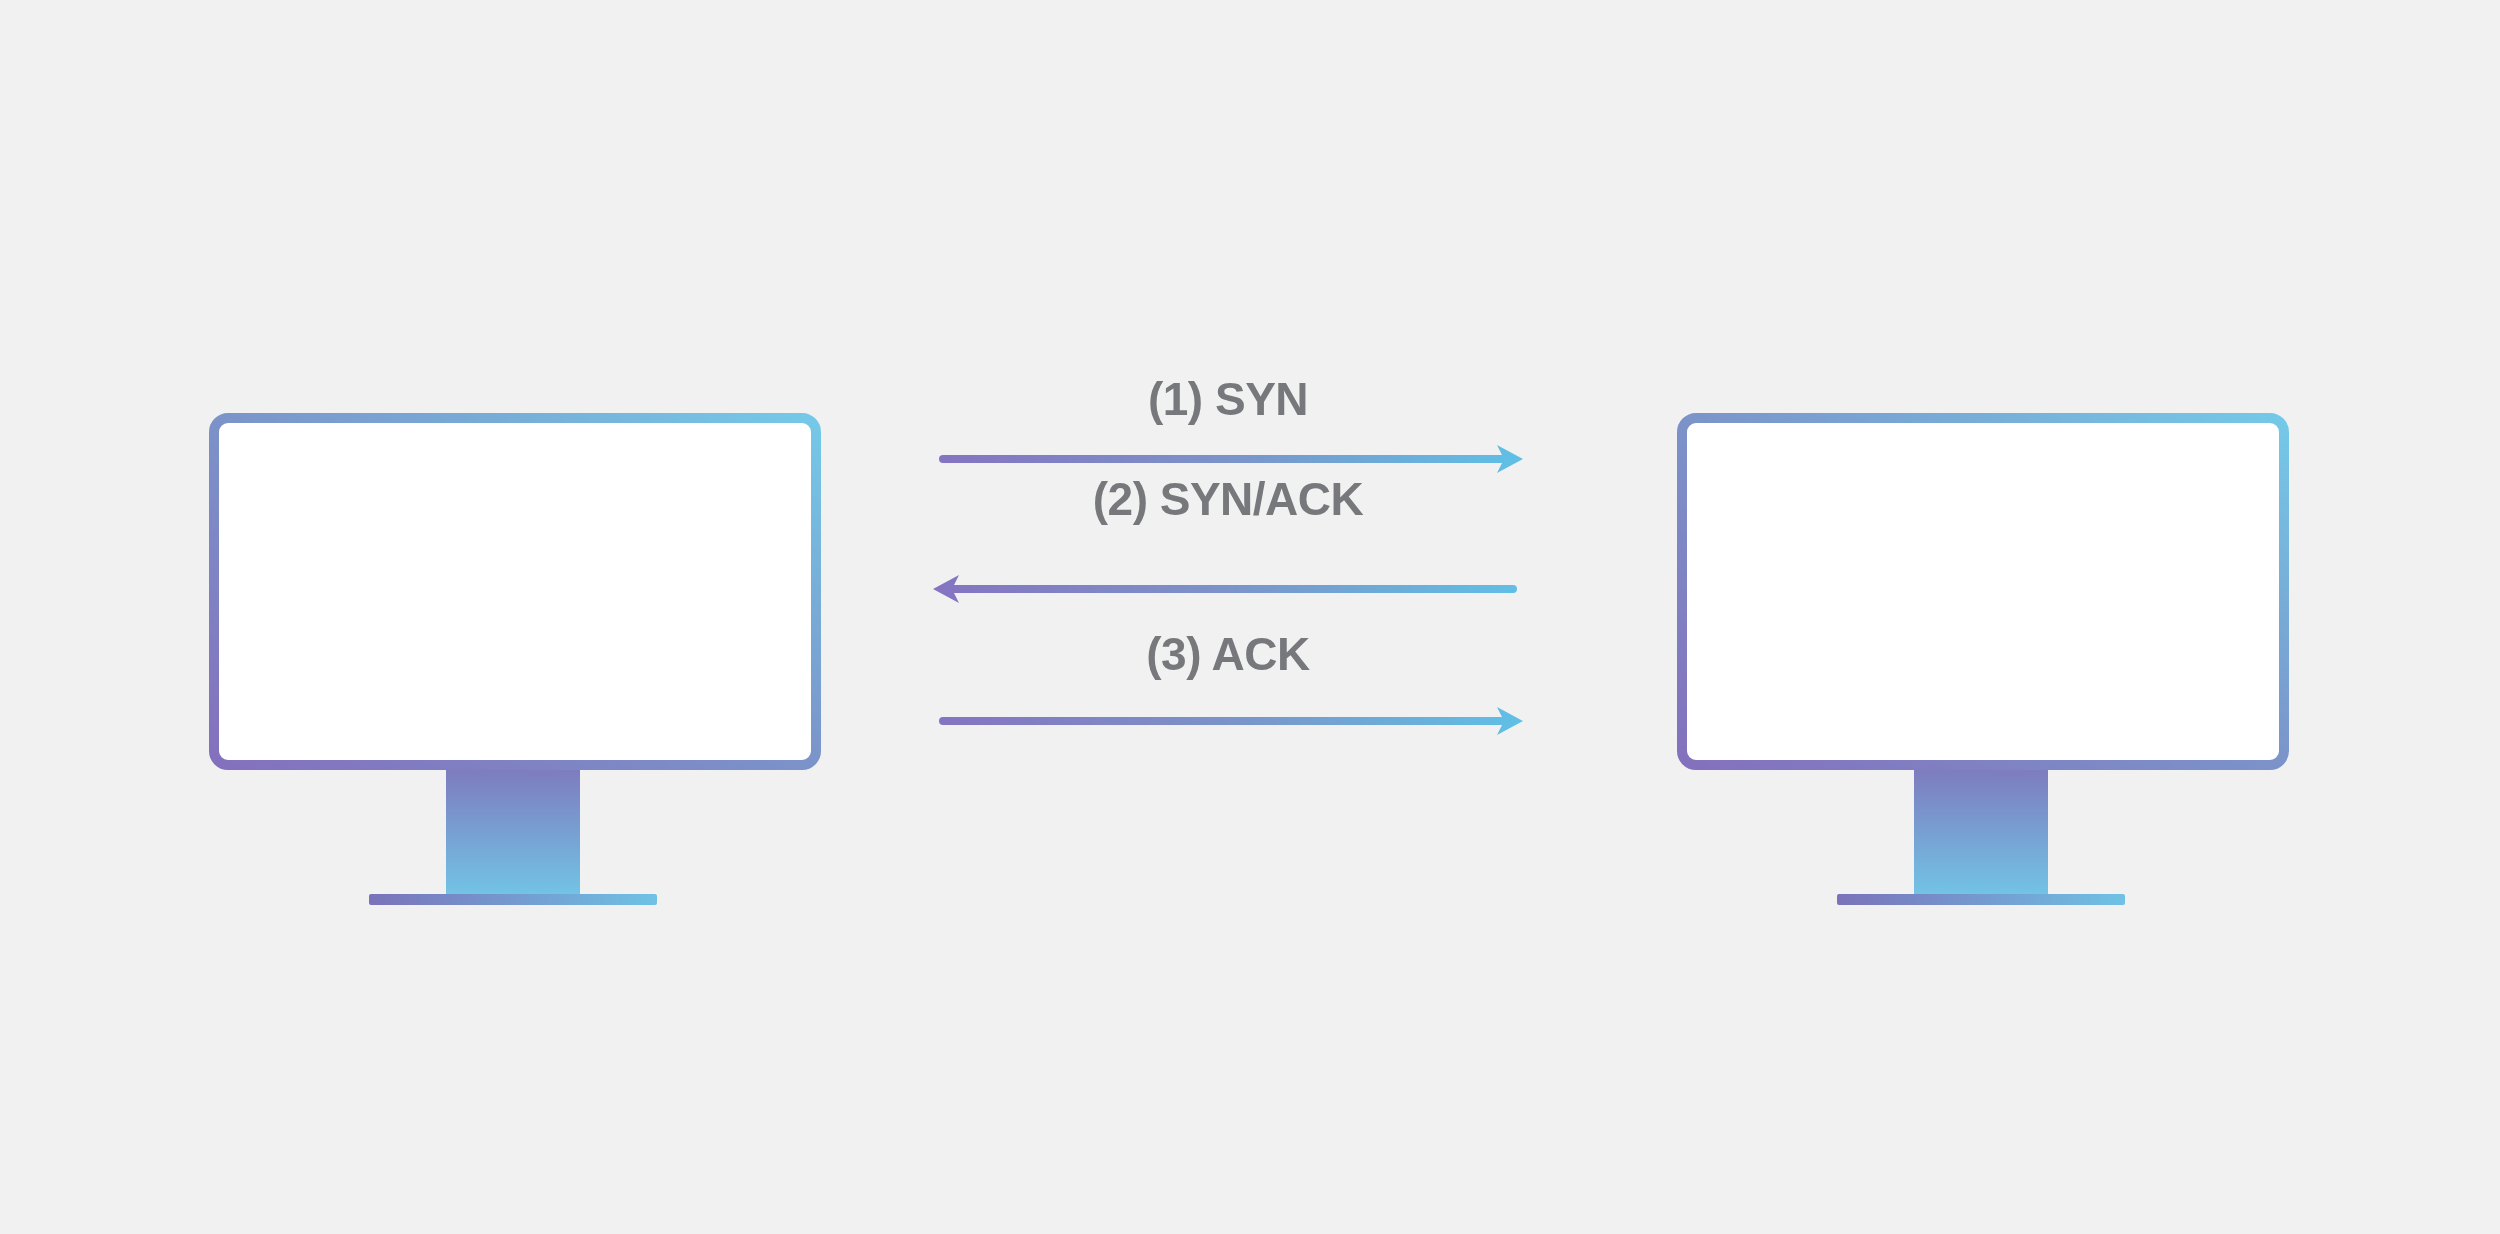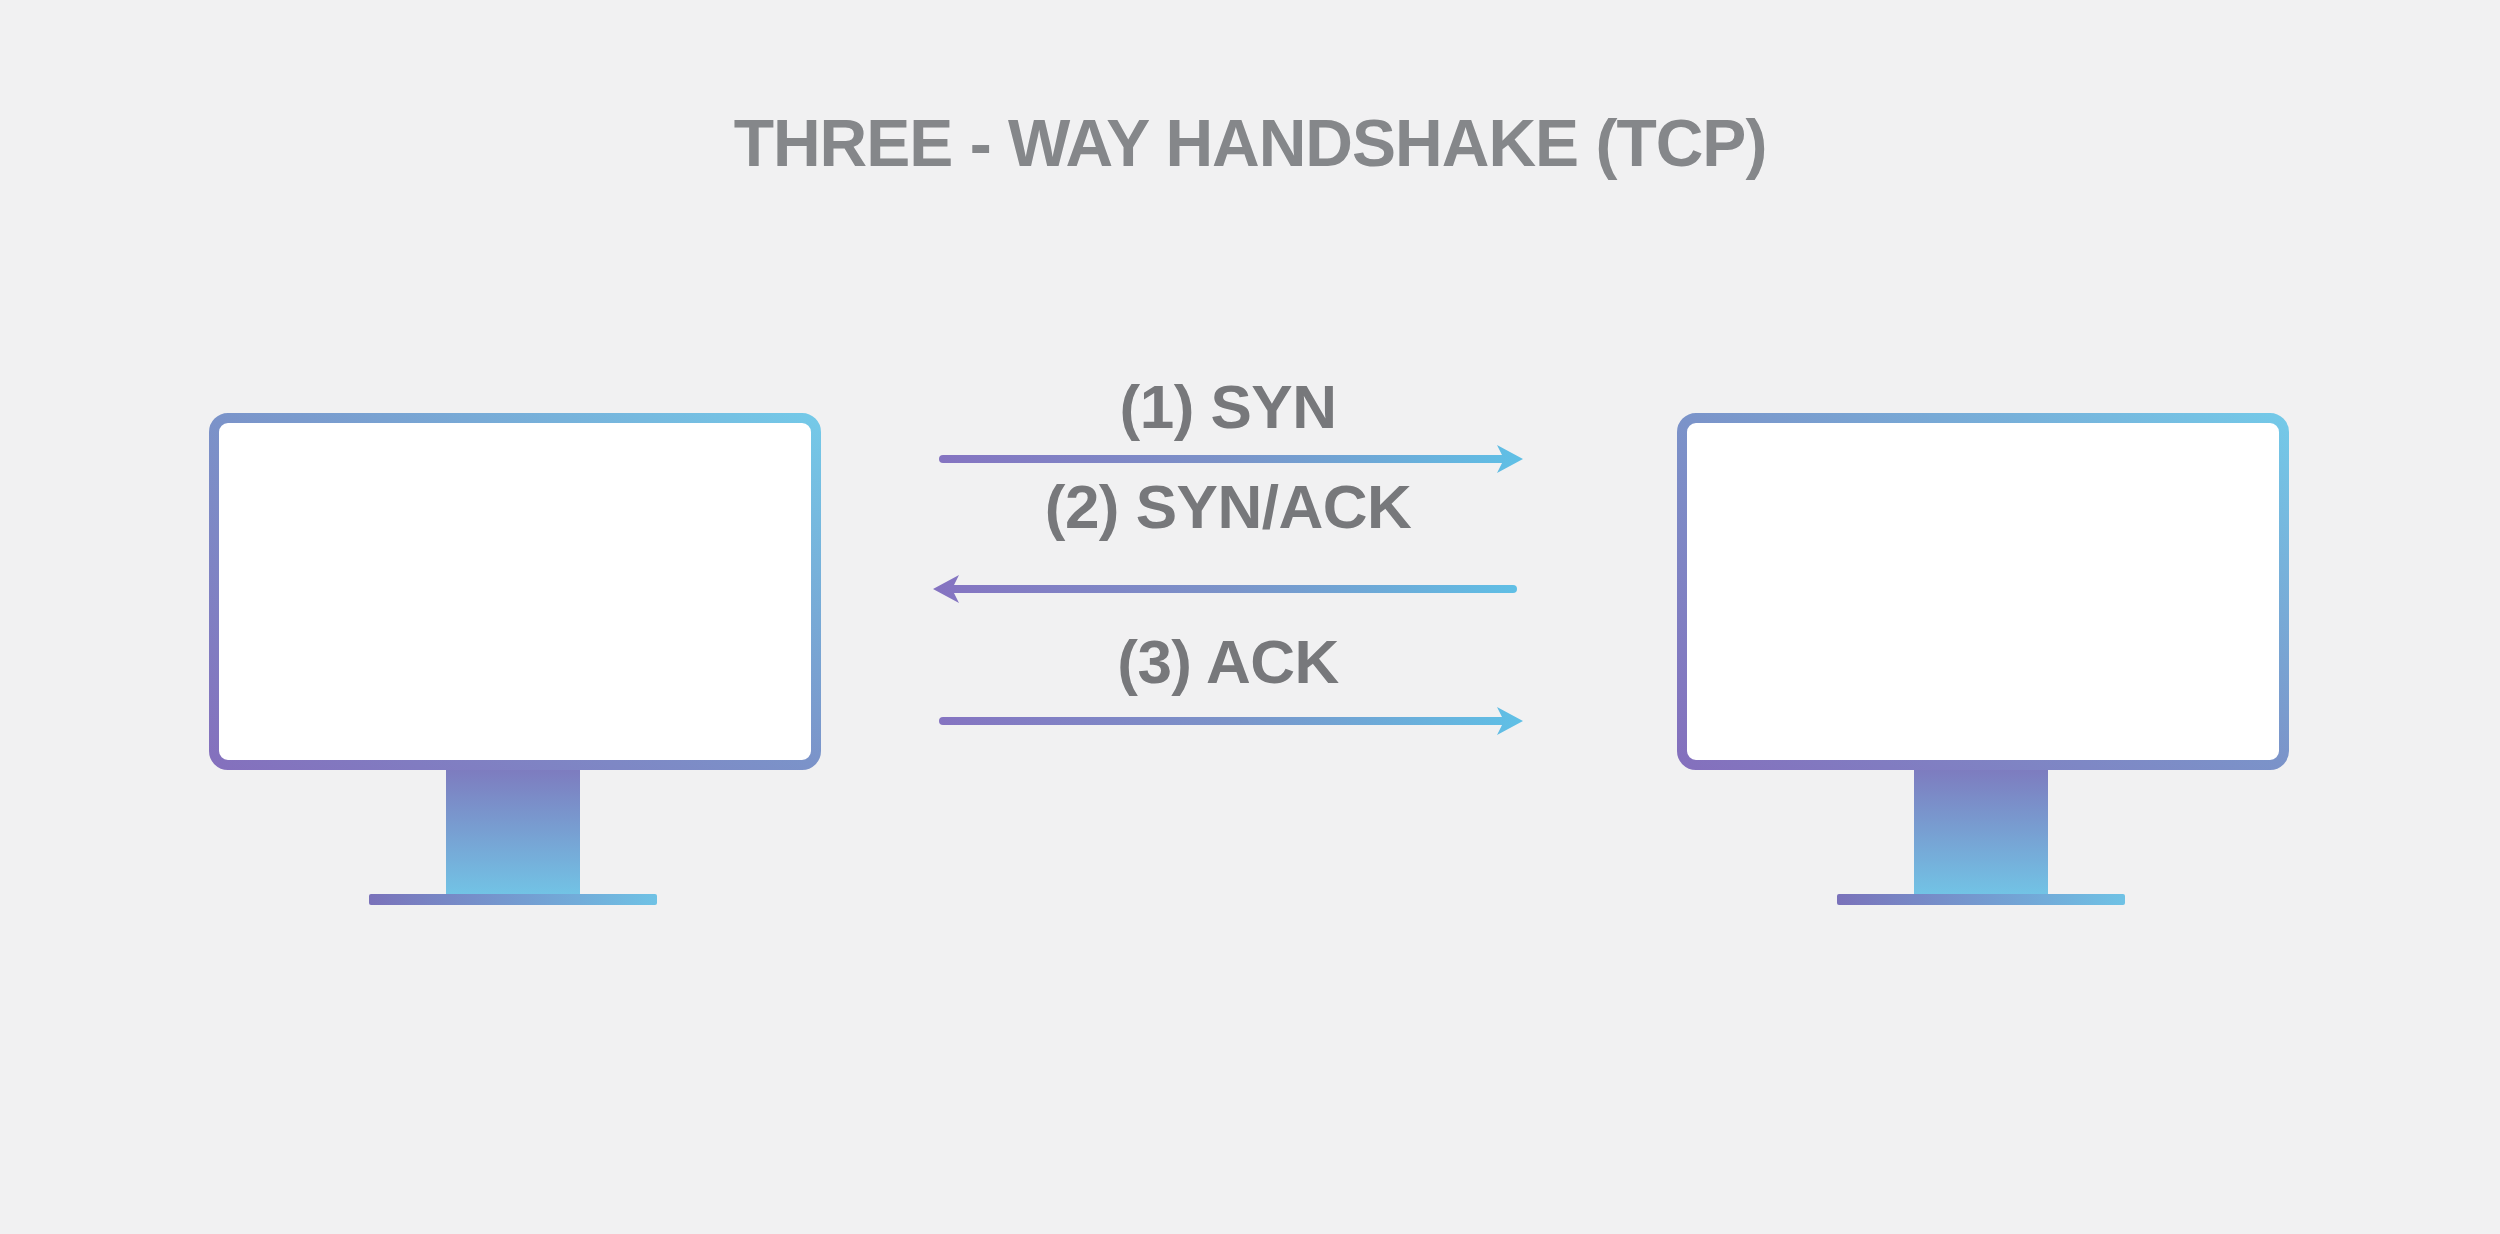--- a/index.html
+++ b/index.html
@@ -21,21 +21,21 @@
   }
 
   .monitor{position:absolute;top:413px;width:612px;height:492px;}
   .monitor.left{left:209px;}
   .monitor.right{left:1677px;}
   .monitor svg{display:block;width:612px;height:492px;}
 
   .flow{position:absolute;left:933px;top:0;width:590px;}
   .step-label{
     position:absolute;left:0;width:590px;
-    text-align:center;font-size:62px;font-weight:700;
+    text-align:center;font-size:46px;font-weight:700;
     color:#77787b;line-height:1;letter-spacing:-0.5px;
     white-space:nowrap;
   }
   .step-label.s1{top:376px;}
   .step-label.s2{top:476px;}
   .step-label.s3{top:631px;}
   .arrow{position:absolute;left:0;width:590px;height:28px;}
   .arrow.s1{top:445px;}
   .arrow.s2{top:575px;}
   .arrow.s3{top:707px;}
@@ -50,21 +50,20 @@
     white-space:nowrap;
   }
   .definition.left{left:209px;}
   .definition.right{left:1677px;}
 </style>
 </head>
 <body>
 
 <div class="stage">
 
-  <div class="title">THREE - WAY HANDSHAKE (TCP)</div>
 
   <div class="monitor left">
     <svg viewBox="0 0 612 492" aria-hidden="true">
       <defs>
         <linearGradient id="gmf1" x1="0" y1="1" x2="1" y2="0">
           <stop offset="0" stop-color="#8470bd"></stop>
           <stop offset="0.5" stop-color="#7b93c9"></stop>
           <stop offset="1" stop-color="#74c9e8"></stop>
         </linearGradient>
         <linearGradient id="gmn1" x1="0" y1="0" x2="0" y2="1">

